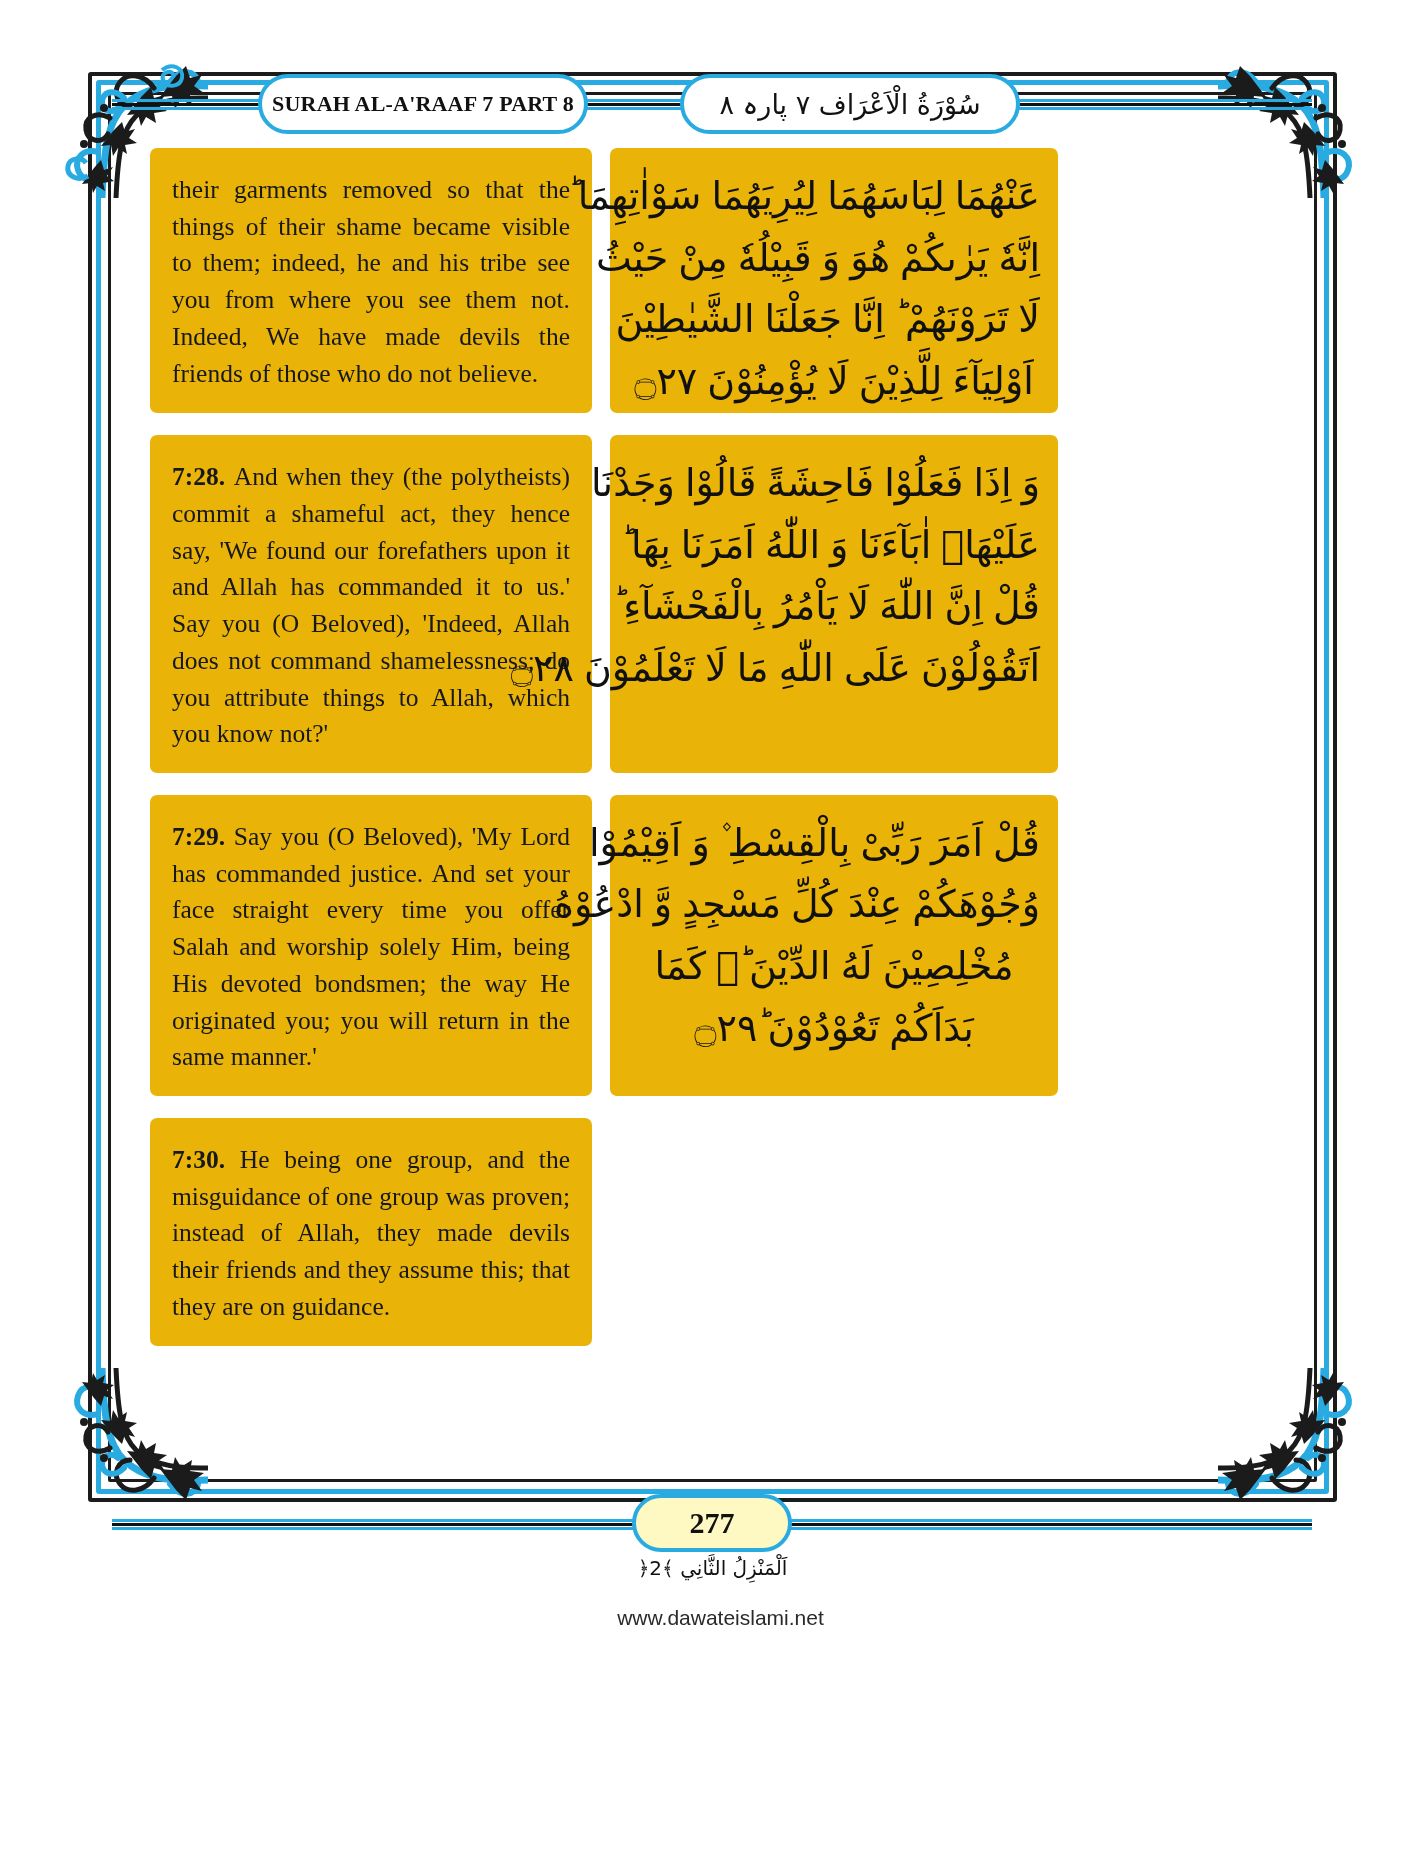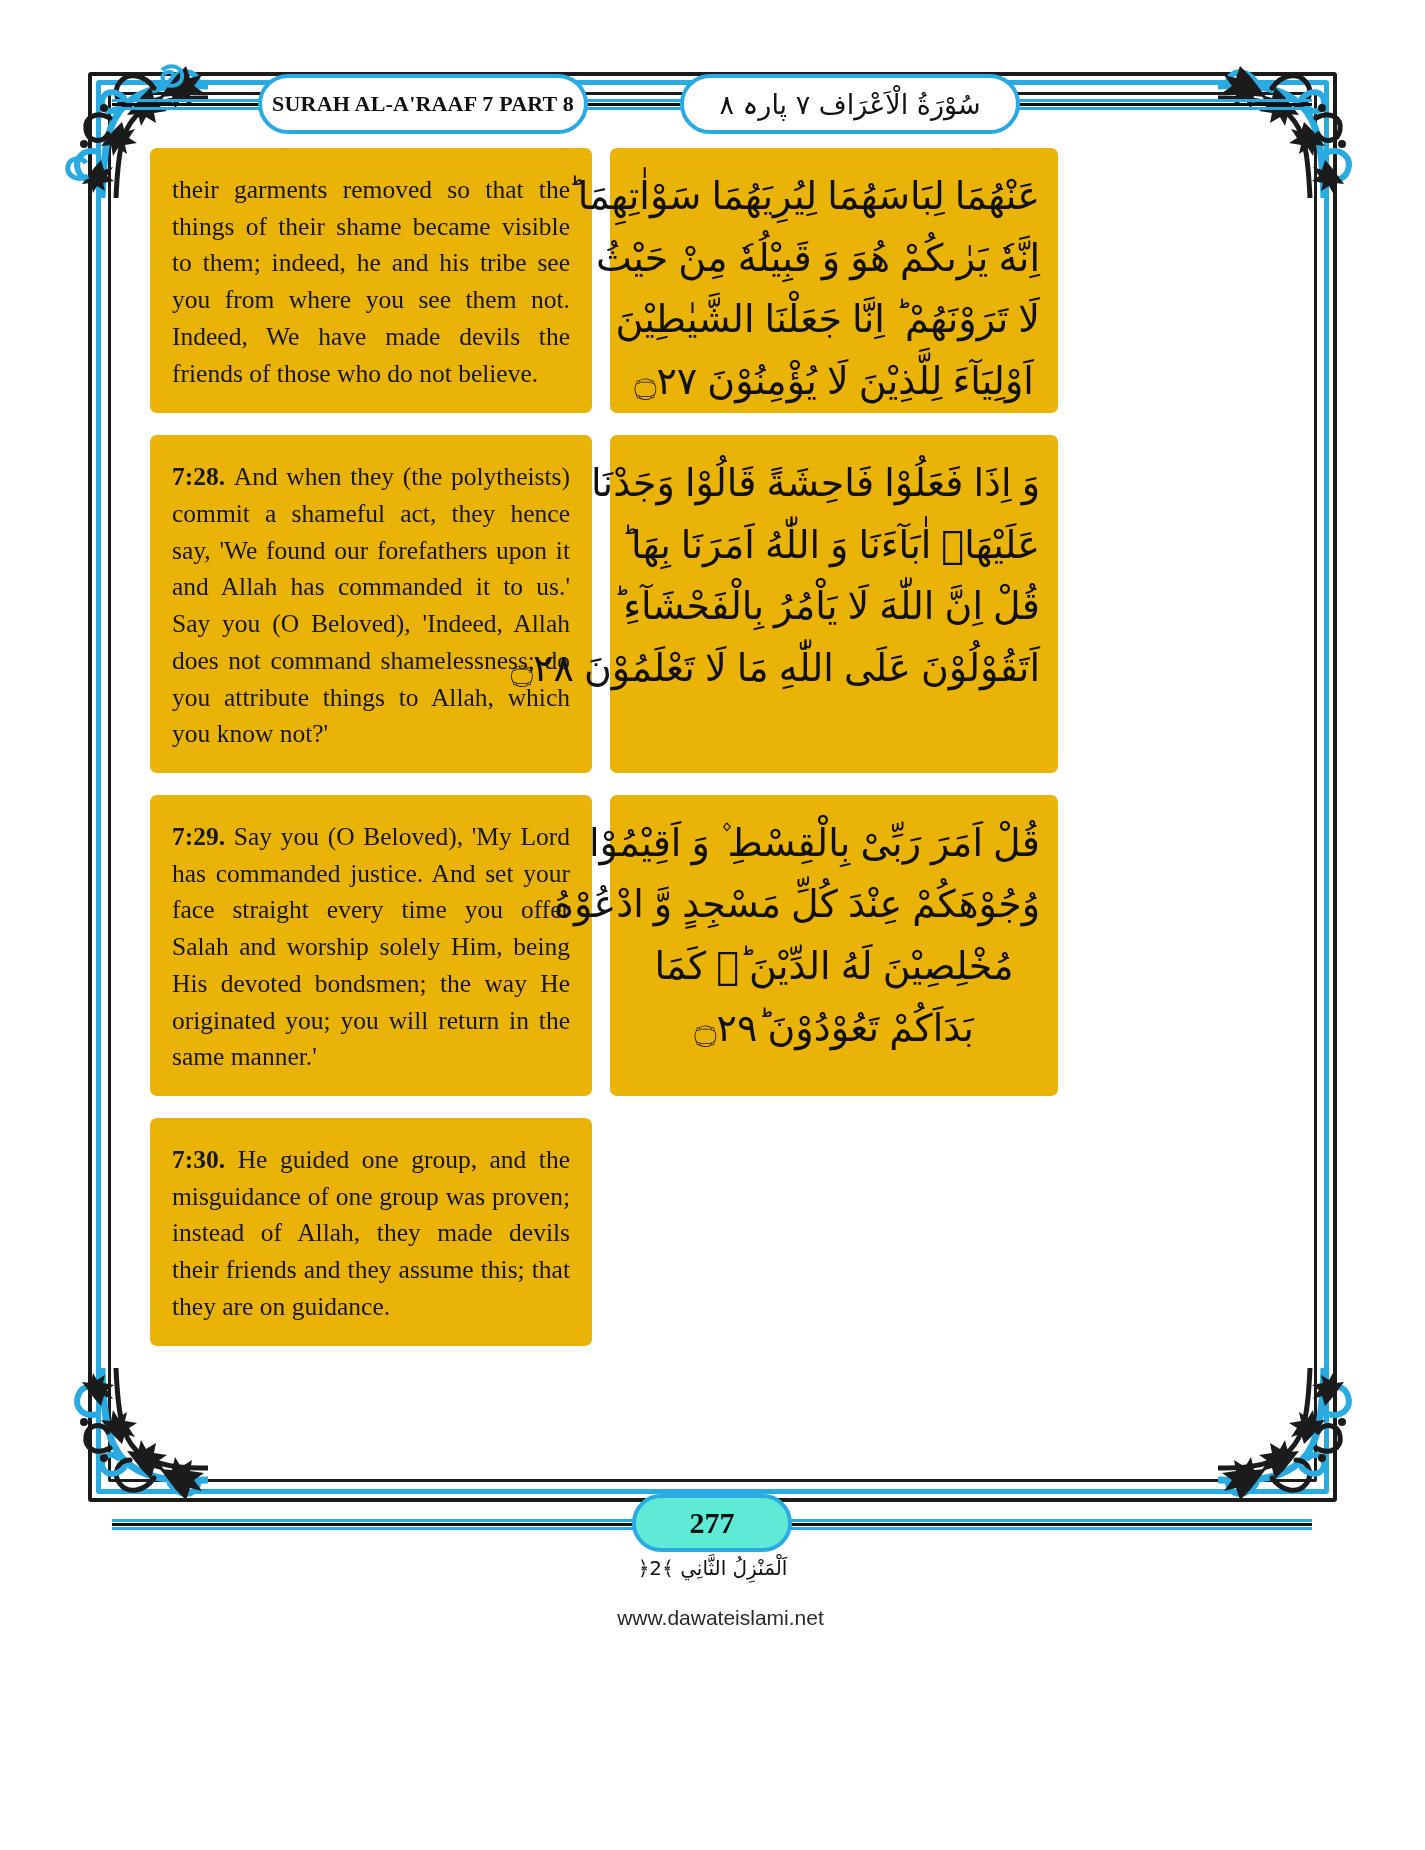--- a/index.html
+++ b/index.html
@@ -176,21 +176,21 @@
   }
   .footer-rule .ln { position: absolute; left: 0; width: 100%; }
   .f-blue-top { top: 0px; height: 3px; background: #29ABE2; }
   .f-black    { top: 4px; height: 3px; background: #111111; }
   .f-blue-bot { top: 8px; height: 3px; background: #29ABE2; }
 
   .page-num-pill {
     position: absolute;
     left: 632px; top: 1494px;
     width: 160px; height: 58px;
-    background: #5eead4;
+    background: #fef9c3;
     border: 4px solid #29ABE2;
     border-radius: 34px;
     display: flex;
     align-items: center;
     justify-content: center;
     box-sizing: border-box;
     z-index: 5;
   }
   .page-num {
     font-family: "Liberation Serif", serif;
@@ -378,21 +378,21 @@
           <span class="ar-line">وُجُوْهَكُمْ عِنْدَ كُلِّ مَسْجِدٍ وَّ ادْعُوْهُ</span>
           <span class="ar-line">مُخْلِصِیْنَ لَهُ الدِّیْنَ ؕ۬ كَمَا</span>
           <span class="ar-line">بَدَاَكُمْ تَعُوْدُوْنَ ؕ۝۲۹</span>
         </div>
       </div>
     </div>
 
     <div class="verse-row">
       <div class="cell cell-en">
         <div class="en-text">
-          <span class="vnum">7:30.</span>&nbsp;<span>He guided one group, and the misguidance of one group was proven; instead of Allah, they made devils their friends and they assume this; that they are on guidance.</span>
+          <span class="vnum">7:30.</span>&nbsp;<span>He being one group, and the misguidance of one group was proven; instead of Allah, they made devils their friends and they assume this; that they are on guidance.</span>
         </div>
       </div>
     </div>
 
   </div>
 
   <div class="footer-rule">
     <div class="ln f-blue-top"></div>
     <div class="ln f-black"></div>
     <div class="ln f-blue-bot"></div>

